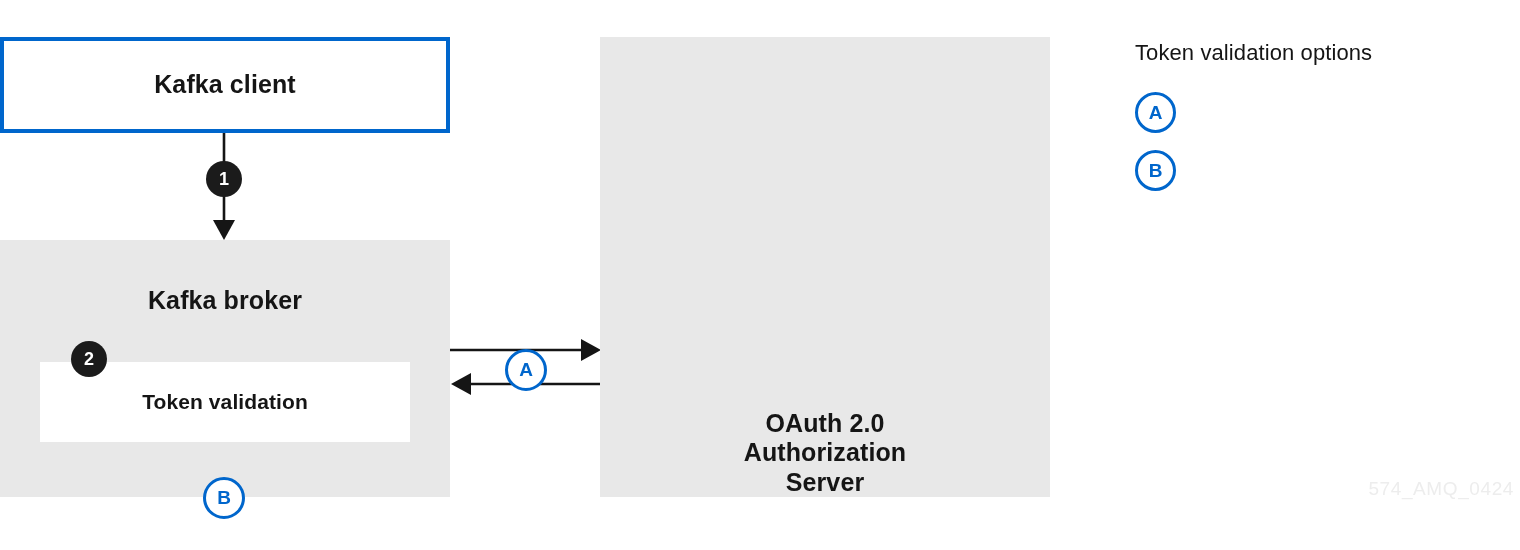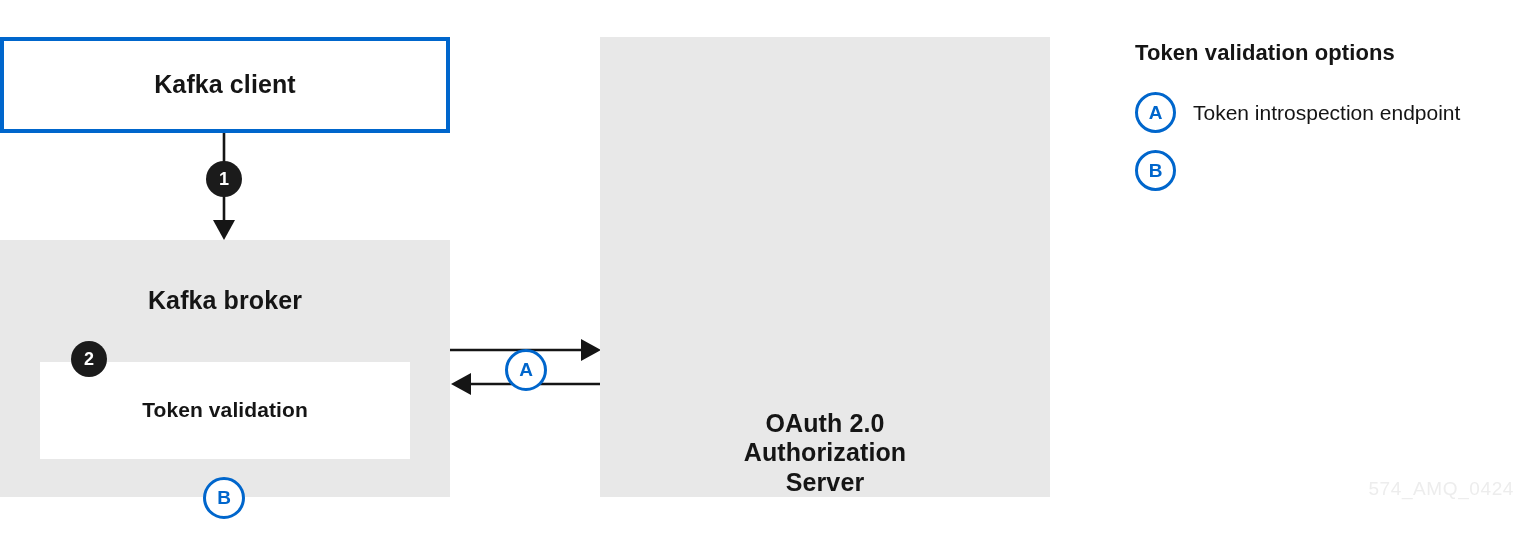--- a/index.html
+++ b/index.html
@@ -49,21 +49,21 @@
     top: 37px;
     width: 450px;
     height: 460px;
     background: #e8e8e8;
     align-items: flex-end;
   }
   .box-tokenval {
     left: 40px;
     top: 362px;
     width: 370px;
-    height: 97px;
+    height: 80px;
     background: #ffffff;
   }
 
   .box-label {
     font-size: 25px;
     font-weight: 700;
     color: #151515;
     line-height: 1.18;
     letter-spacing: 0.1px;
   }
@@ -123,21 +123,21 @@
 
   
   .legend {
     position: absolute;
     left: 1135px;
     top: 40px;
     width: 385px;
   }
   .legend-title {
     font-size: 22px;
-    font-weight: 700;
+    font-weight: 400;
     color: #151515;
     letter-spacing: 0.1px;
     margin: 0 0 26px 0;
     white-space: nowrap;
   }
   .legend-row {
     display: flex;
     align-items: center;
     margin-bottom: 17px;
   }
@@ -220,21 +220,20 @@
       <div>Authorization</div>
       <div>Server</div>
     </div>
   </div>
 
   <div class="legend">
     <div class="legend-title">Token validation options</div>
 
     <div class="legend-row">
       <div class="legend-badge">A</div>
-      <div class="legend-text">Token introspection endpoint</div>
     </div>
 
     <div class="legend-row">
       <div class="legend-badge">B</div>
     </div>
   </div>
 
   <div class="watermark">574_AMQ_0424</div>
 
 </div>

